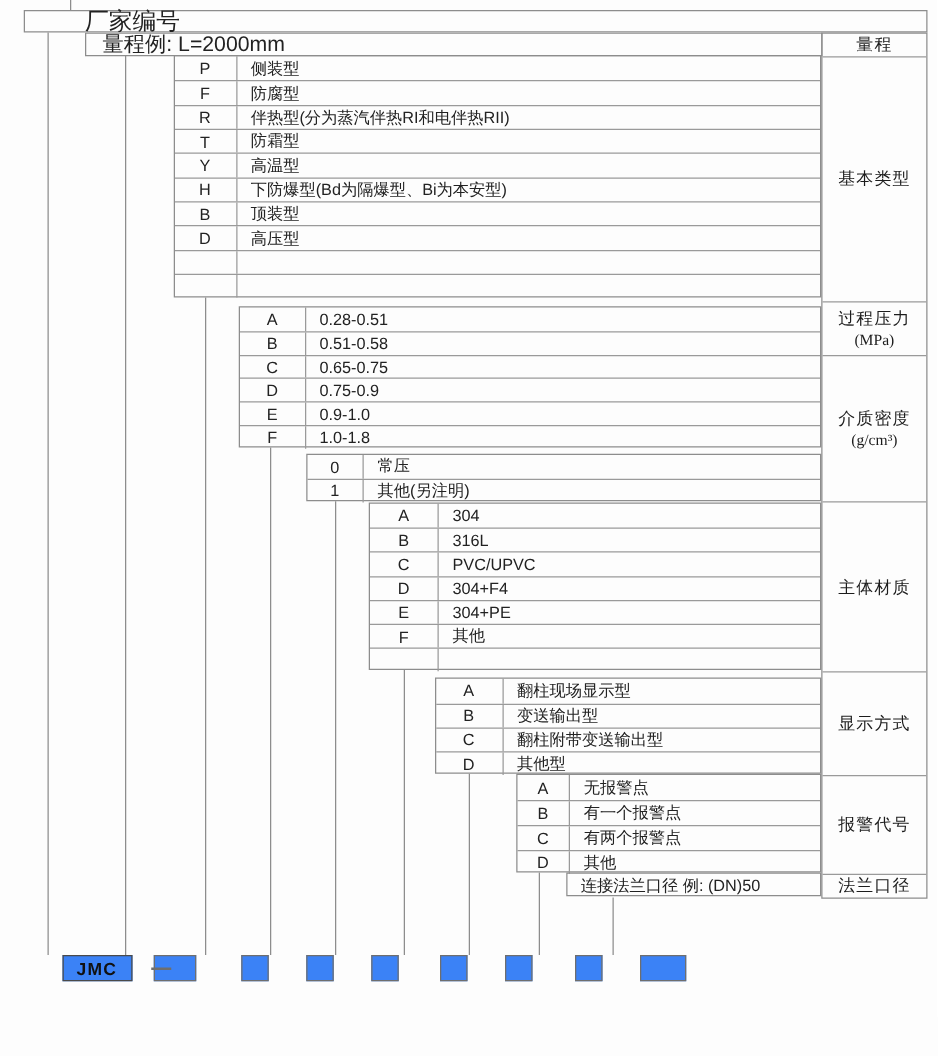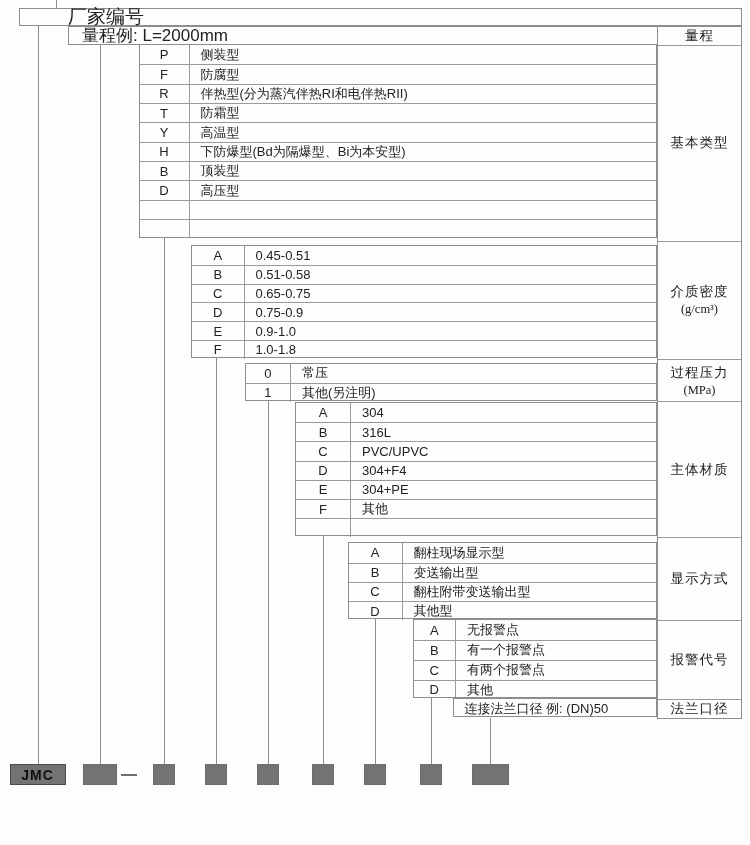--- a/index.html
+++ b/index.html
@@ -19,21 +19,21 @@
   .code-cell{display:flex;align-items:center;justify-content:center;
     border-right:1px solid #9a9a9a;font-size:13px;box-sizing:border-box;flex:0 0 auto;}
   .desc-cell{display:flex;align-items:center;padding-left:11px;font-size:13px;
     flex:1 1 auto;overflow:hidden;white-space:nowrap;}
   .label-col{border:1px solid #8d8d8d;display:flex;flex-direction:column;}
   .label-cell{display:flex;flex-direction:column;align-items:center;justify-content:center;
     font-family:"Liberation Serif","DejaVu Serif",serif;font-size:13.5px;color:#1c1c1c;
     box-sizing:border-box;letter-spacing:1px;}
   .label-cell + .label-cell{border-top:1px solid #9a9a9a;}
   .label-sub{font-size:12.5px;letter-spacing:0;margin-top:1px;}
-  .mbox{border:1px solid #6e6e6e;background:#737373;}
+  .mbox{border:1px solid #6e6e6e;background:#3b82f6;margin-left:40px;}
   .mbox.prefix{border:1.5px solid #4a4a4a;display:flex;align-items:center;justify-content:center;
     font-weight:bold;font-size:14px;letter-spacing:1px;color:#111;}
   .dash-bar{height:2px;background:#6e6e6e;}
   .note{font-weight:bold;font-size:17.5px;line-height:26px;letter-spacing:0.5px;
     white-space:nowrap;}
 </style>
 </head>
 <body>
 
 <div id="stage">
@@ -47,28 +47,28 @@
     <span>量程例: L=2000mm</span>
   </div>
 
   <div class="abs label-col" style="left:657px;top:25.5px;width:85px;height:693px;" id="labelCol">
       <div class="label-cell" style="height: 18px; flex: 0 0 auto;">
         <span>量程</span>
       </div>
       <div class="label-cell" style="height: 196.5px; flex: 0 0 auto;">
         <span>基本类型</span>
       </div>
+      <div class="label-cell" style="height: 42.7px; flex: 0 0 auto;">
+        <span>过程压力</span>
+        <span class="label-sub">(MPa)</span>
+      </div>
       <div class="label-cell" style="height: 117.8px; flex: 0 0 auto;">
         <span>介质密度</span>
         <span class="label-sub">(g/cm³)</span>
       </div>
-      <div class="label-cell" style="height: 42.7px; flex: 0 0 auto;">
-        <span>过程压力</span>
-        <span class="label-sub">(MPa)</span>
-      </div>
       <div class="label-cell" style="height: 135.9px; flex: 0 0 auto;">
         <span>主体材质</span>
       </div>
       <div class="label-cell" style="height: 82.9px; flex: 0 0 auto;">
         <span>显示方式</span>
       </div>
       <div class="label-cell" style="height: 79px; flex: 0 0 auto;">
         <span>报警代号</span>
       </div>
       <div class="label-cell" style="height: 19.2px; flex: 0 0 auto;">
@@ -115,21 +115,21 @@
           <div class="desc-cell"></div>
         </div>
         <div class="grp-row" style="height: 19.35px;">
           <div class="code-cell" style="width: 50px;"></div>
           <div class="desc-cell"></div>
         </div>
       </div>
       <div class="abs grp" style="left: 191px; top: 245px; width: 466px; height: 112.8px;">
         <div class="grp-row" style="height: 18.8px;">
           <div class="code-cell" style="width: 52.5px;">A</div>
-          <div class="desc-cell">0.45-0.51</div>
+          <div class="desc-cell">0.28-0.51</div>
         </div>
         <div class="grp-row" style="height: 18.8px;">
           <div class="code-cell" style="width: 52.5px;">B</div>
           <div class="desc-cell">0.51-0.58</div>
         </div>
         <div class="grp-row" style="height: 18.8px;">
           <div class="code-cell" style="width: 52.5px;">C</div>
           <div class="desc-cell">0.65-0.75</div>
         </div>
         <div class="grp-row" style="height: 18.8px;">

